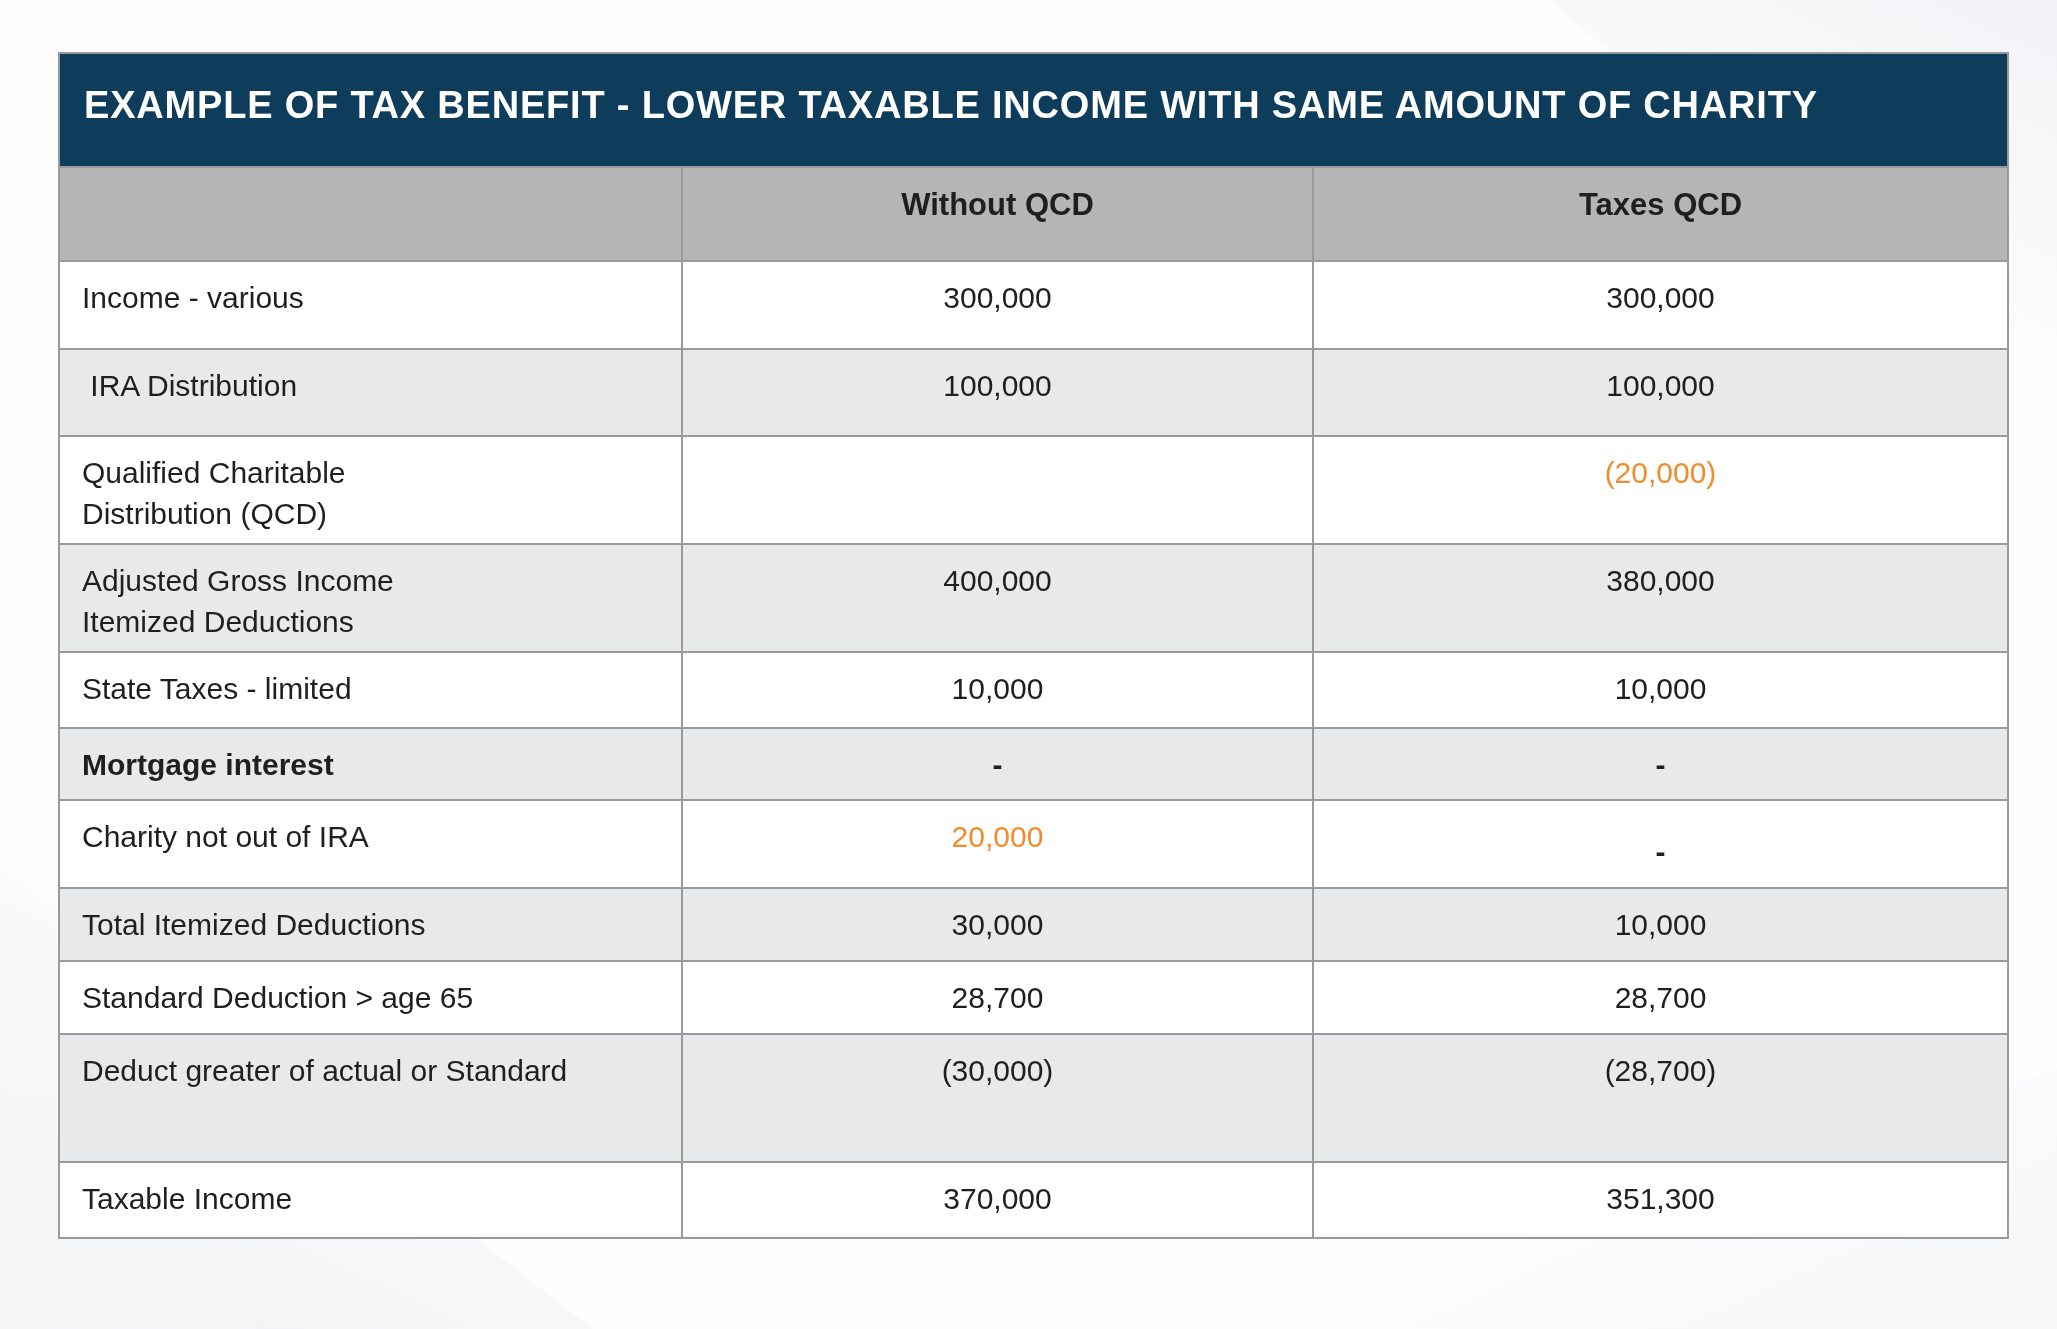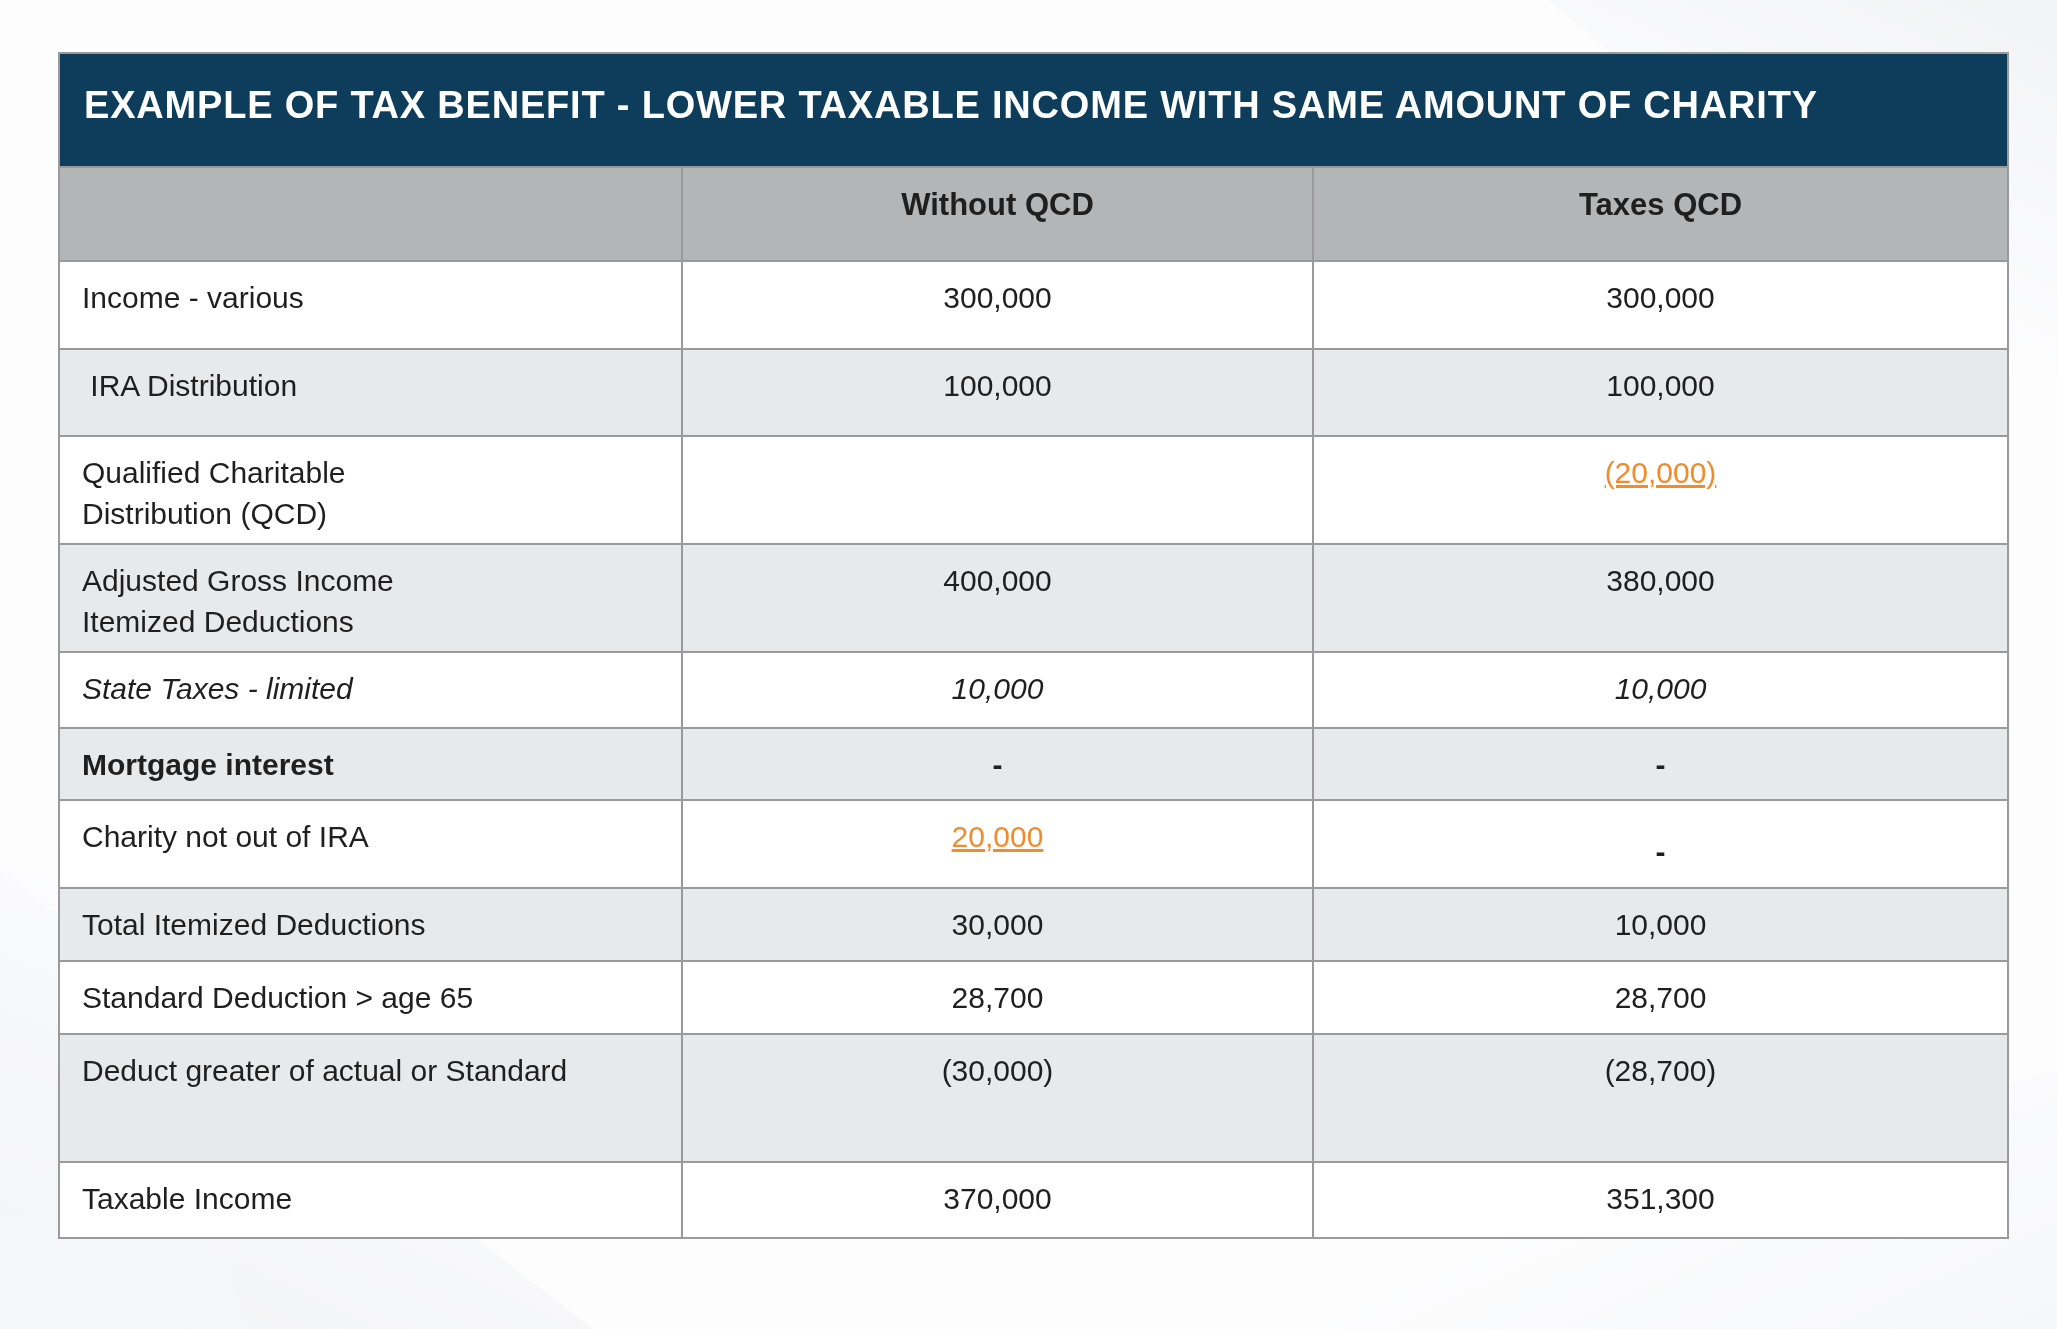--- a/index.html
+++ b/index.html
@@ -88,26 +88,26 @@
   }
   td.num{
     text-align:center;
     padding:15px 10px 8px 10px;
   }
   tr.alt td{background:var(--row-alt);}
   tr.plain td{background:var(--row-white);}
   .h88 td{height:88px;}
   .h87 td{height:87px;}
   .h126 td{height:90px;}
-  .h70 td{height:76px;font-style:italic;}
+  .h70 td{height:76px;}
   .h72 td{height:72px;font-weight:bold;}
   .h73 td{height:73px;}
   .h128 td{height:128px;}
   .h76 td{height:76px;}
-  td.orange{color:var(--accent-orange);text-decoration:underline;}
+  td.orange{color:var(--accent-orange);}
   td.bold-dash{font-weight:bold;padding-top:30px;}
   tr.total-row td{font-weight:normal;margin-top:16px;}
 </style>
 </head>
 <body>
 
 <div class="deco deco-tr"></div>
 <div class="deco deco-bl"></div>
 <div class="deco deco-bl2"></div>
 <div class="deco deco-br"></div>

